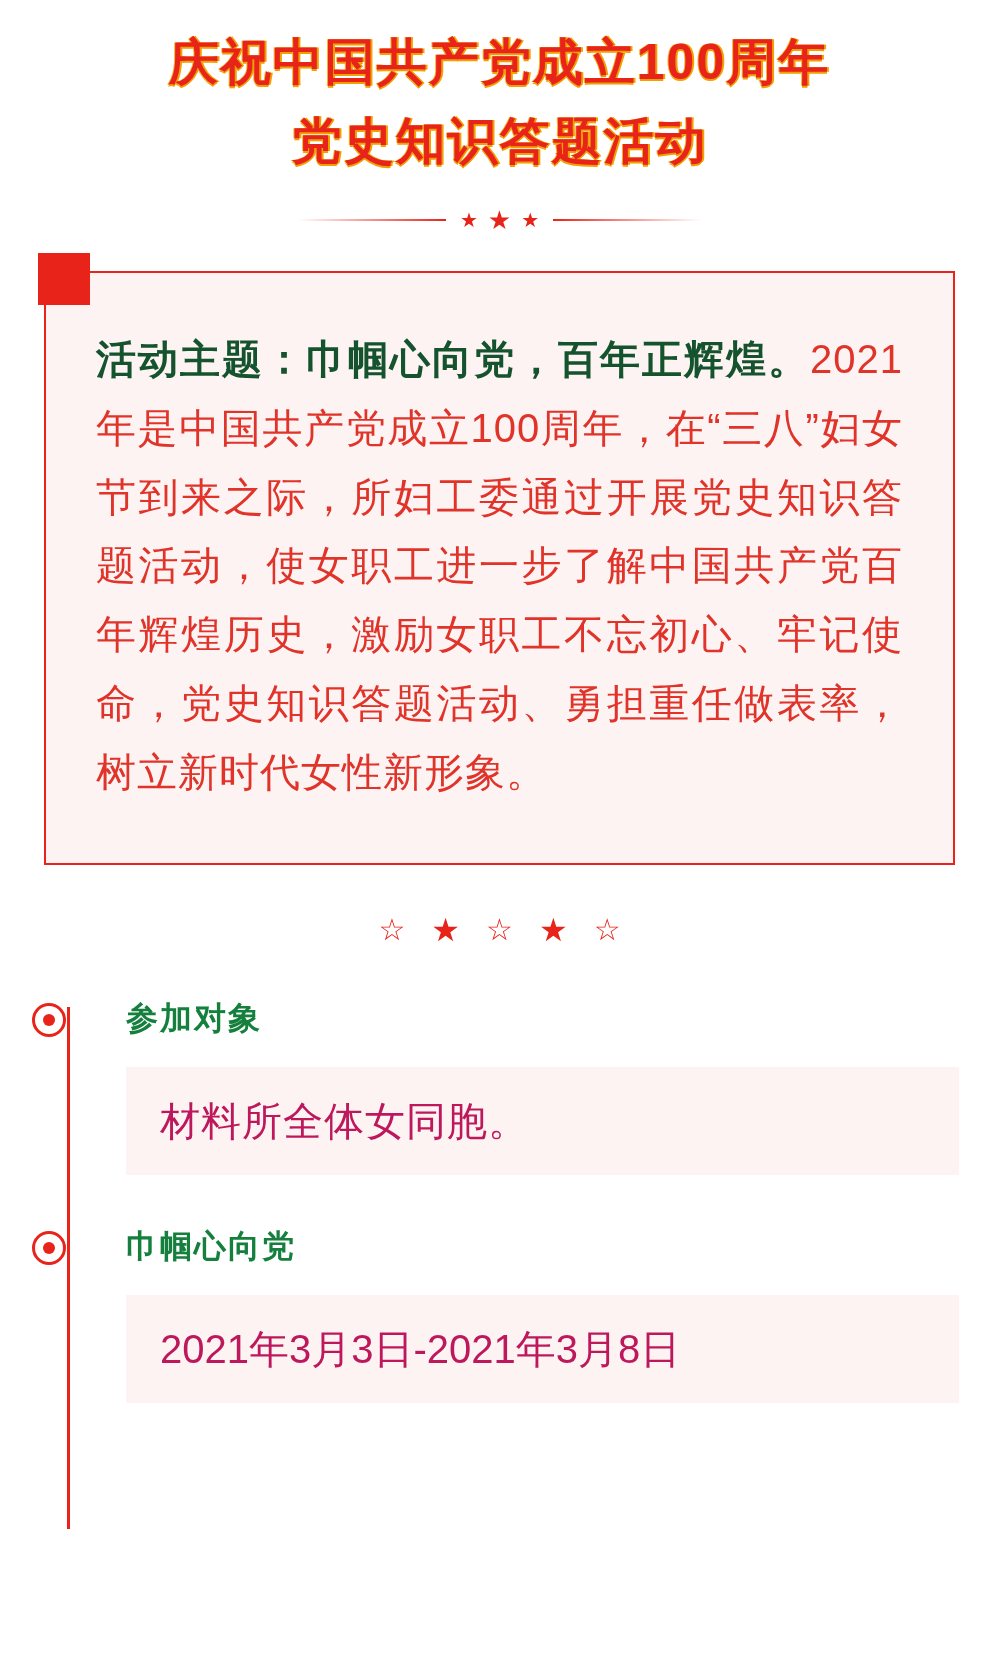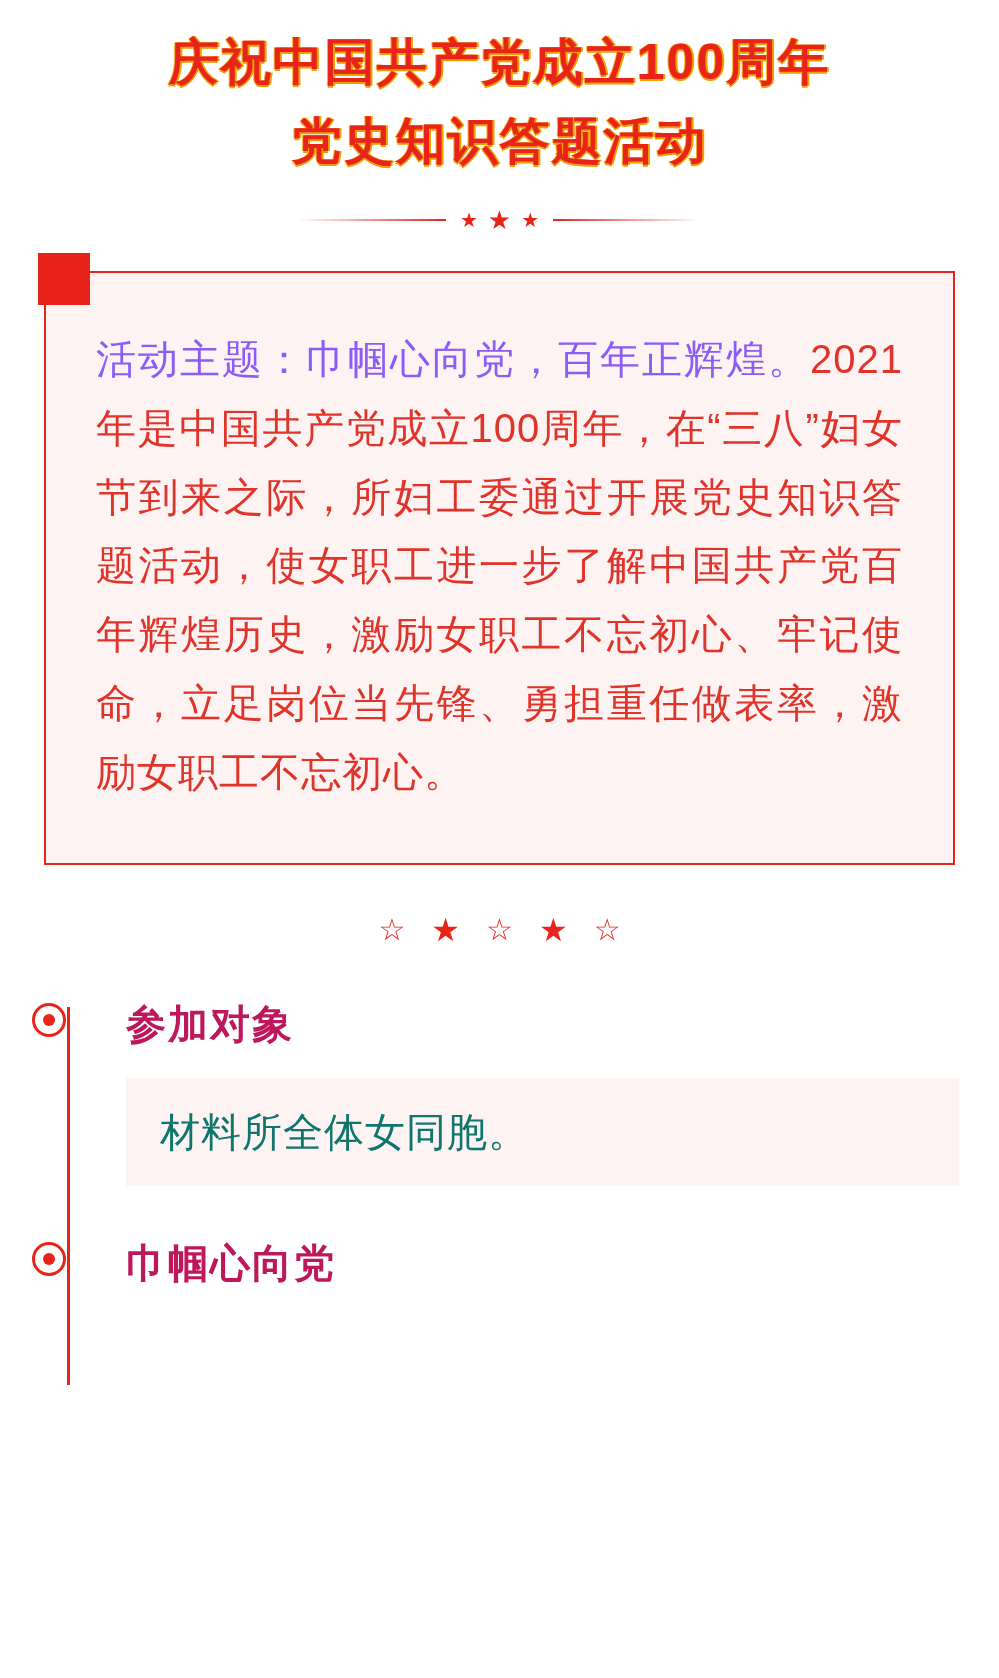--- a/index.html
+++ b/index.html
@@ -97,22 +97,22 @@
     z-index: 2;
   }
   .box-text {
     font-size: 40px;
     line-height: 1.72;
     color: #e0342a;
     letter-spacing: 1px;
     text-align: justify;
   }
   .box-text .strong {
-    font-weight: normal;
-    color: #8b5cf6;
+    font-weight: bold;
+    color: #14532d;
   }
 
   
   .mid-stars {
     display: flex;
     justify-content: center;
     align-items: center;
     gap: 26px;
     margin-top: 46px;
   }
@@ -159,33 +159,33 @@
     position: absolute;
     left: 50%;
     top: 50%;
     transform: translate(-50%, -50%);
     width: 12px;
     height: 12px;
     border-radius: 50%;
     background: #e8241a;
   }
   .tl-heading {
-    font-size: 40px;
+    font-size: 32px;
     font-weight: bold;
-    color: #be185d;
+    color: #15803d;
     letter-spacing: 2px;
     padding-left: 58px;
     padding-top: 4px;
   }
   .tl-body {
     margin: 26px 40px 46px 58px;
     background: #fdf3f2;
     padding: 26px 34px;
     font-size: 40px;
-    color: #0f766e;
+    color: #be185d;
     letter-spacing: 1px;
     line-height: 1.4;
   }
   .tl-body.date {
     letter-spacing: 0px;
   }
 </style>
 </head>
 <body>
 
@@ -203,21 +203,21 @@
         <span class="star sm">★</span>
       </span>
       <span class="rule right"></span>
     </div>
   </div>
 
   <div class="box-wrap">
     <div class="corner-square"></div>
     <div class="box">
       <div class="box-text">
-        <span class="strong">活动主题：巾帼心向党，百年正辉煌。</span><span>2021年是中国共产党成立100周年，在“三八”妇女节到来之际，所妇工委通过开展党史知识答题活动，使女职工进一步了解中国共产党百年辉煌历史，激励女职工不忘初心、牢记使命，立足岗位当先锋、勇担重任做表率，激励女职工不忘初心。</span>
+        <span class="strong">活动主题：巾帼心向党，百年正辉煌。</span><span>2021年是中国共产党成立100周年，在“三八”妇女节到来之际，所妇工委通过开展党史知识答题活动，使女职工进一步了解中国共产党百年辉煌历史，激励女职工不忘初心、牢记使命，党史知识答题活动、勇担重任做表率，树立新时代女性新形象。</span>
       </div>
     </div>
   </div>
 
   <div class="mid-stars">
     <span class="hollow">☆</span>
     <span class="solid">★</span>
     <span class="hollow">☆</span>
     <span class="solid">★</span>
     <span class="hollow">☆</span>
@@ -228,16 +228,17 @@
 
     <div class="tl-item">
       <span class="tl-dot"></span>
       <div class="tl-heading">参加对象</div>
       <div class="tl-body">材料所全体女同胞。</div>
     </div>
 
     <div class="tl-item">
       <span class="tl-dot"></span>
       <div class="tl-heading">巾帼心向党</div>
+      <div class="tl-body date">2021年3月3日-2021年3月8日</div>
     </div>
   </div>
 
 </div>
 
 </body></html>

